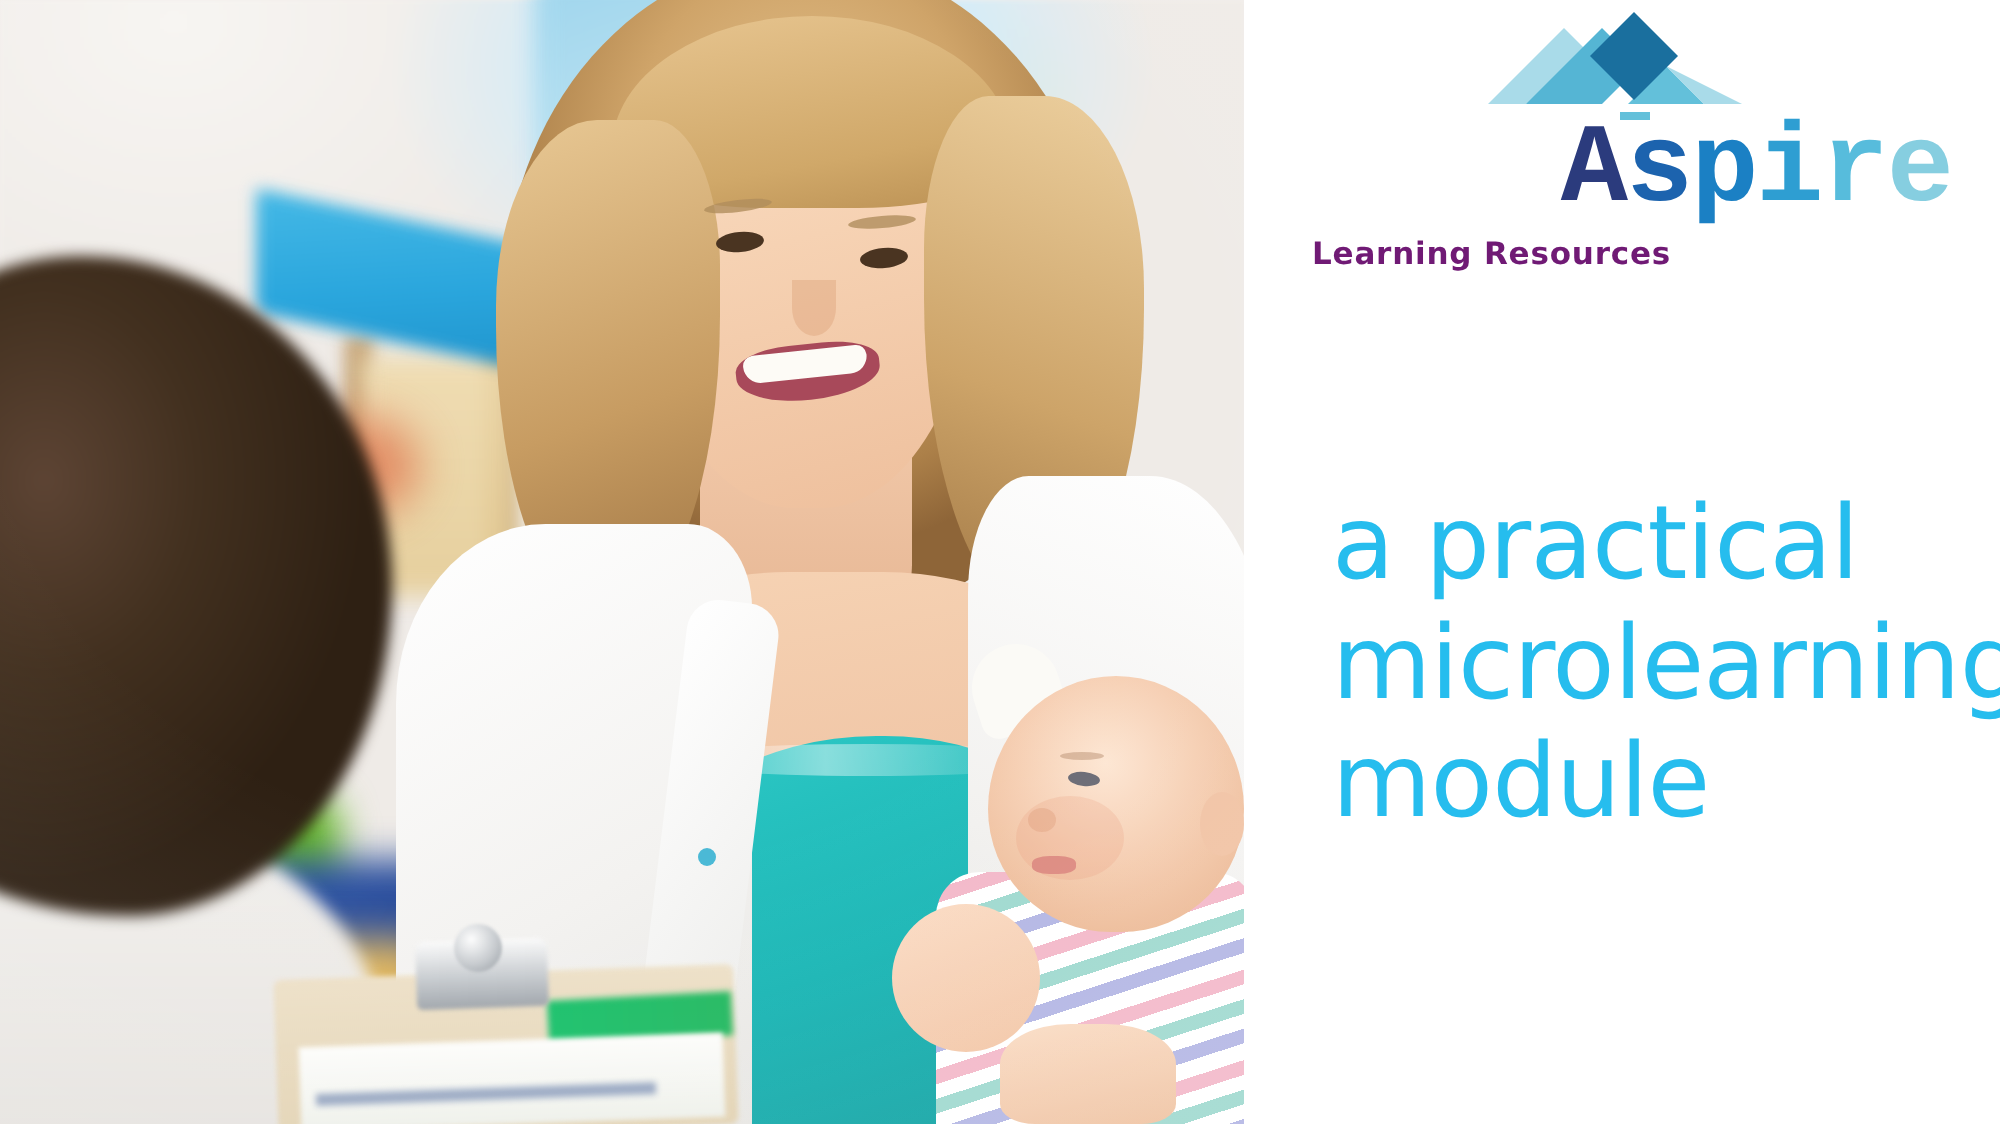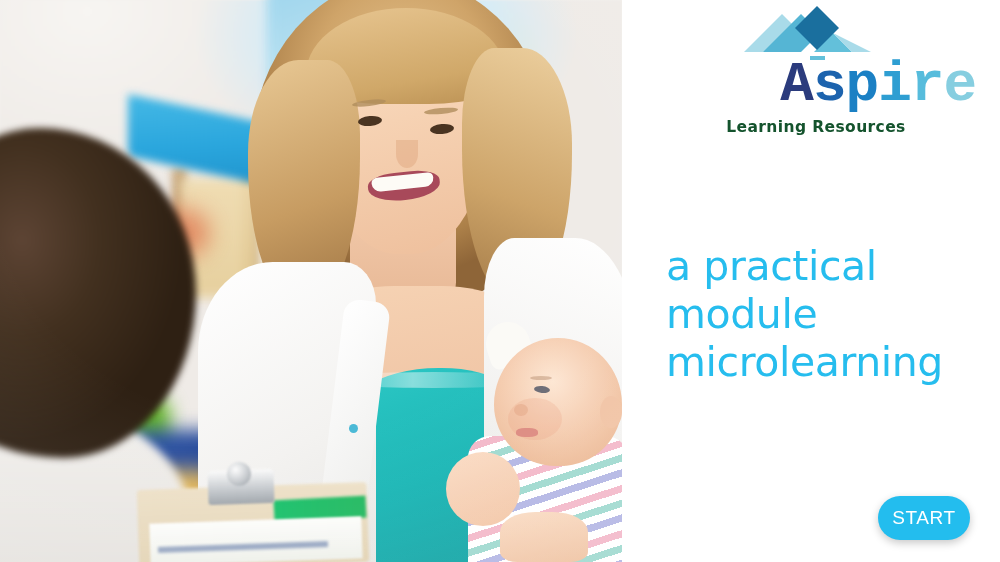--- a/index.html
+++ b/index.html
@@ -471,46 +471,45 @@
   }
   .lw-a  { color: #2b3b7d; }
   .lw-s  { color: #1c63ae; }
   .lw-p  { color: #1b80c4; }
   .lw-i  { color: #2e9ed2; }
   .lw-r  { color: #57bcdc; }
   .lw-e  { color: #86cee0; }
 
   .logo-tag {
     margin-top: 8px;
-    text-align: center;
     font-size: 15.5px;
     font-weight: 700;
     letter-spacing: .4px;
-    color: #14532d;
+    color: #701a75;
     font-family: "DejaVu Sans", sans-serif;
   }
 
   
   #headline {
     position: absolute;
     left: 44px; top: 137px;
     width: 330px;
     font-size: 40px;
     line-height: 1.08;
     font-weight: 700;
     color: #22bdee;
     letter-spacing: -.6px;
     font-family: "DejaVu Sans", sans-serif;
   }
 
   #subhead {
     position: absolute;
     left: 44px; top: 243px;
     width: 300px;
-    font-size: 41px;
+    font-size: 51px;
     line-height: 1.17;
     font-weight: 400;
     color: #26bdee;
     letter-spacing: -.4px;
     font-family: "DejaVu Sans", sans-serif;
   }
 
   
   #start-button {
     position: absolute;
@@ -619,20 +618,19 @@
       <div class="logo-word"><span class="lw-a">A</span><span class="lw-s">s</span><span class="lw-p">p</span><span class="lw-i">i</span><span class="lw-r">r</span><span class="lw-e">e</span></div>
 
       <div class="logo-tag">Learning Resources</div>
     </div>
 
     <div id="headline">
     </div>
 
     <div id="subhead">
       <div>a practical</div>
+      <div>microlearning</div>
       <div>module</div>
-      <div>microlearning</div>
     </div>
 
-    <button id="start-button">START</button>
 
   </div>
 </div>
 
 </body></html>

